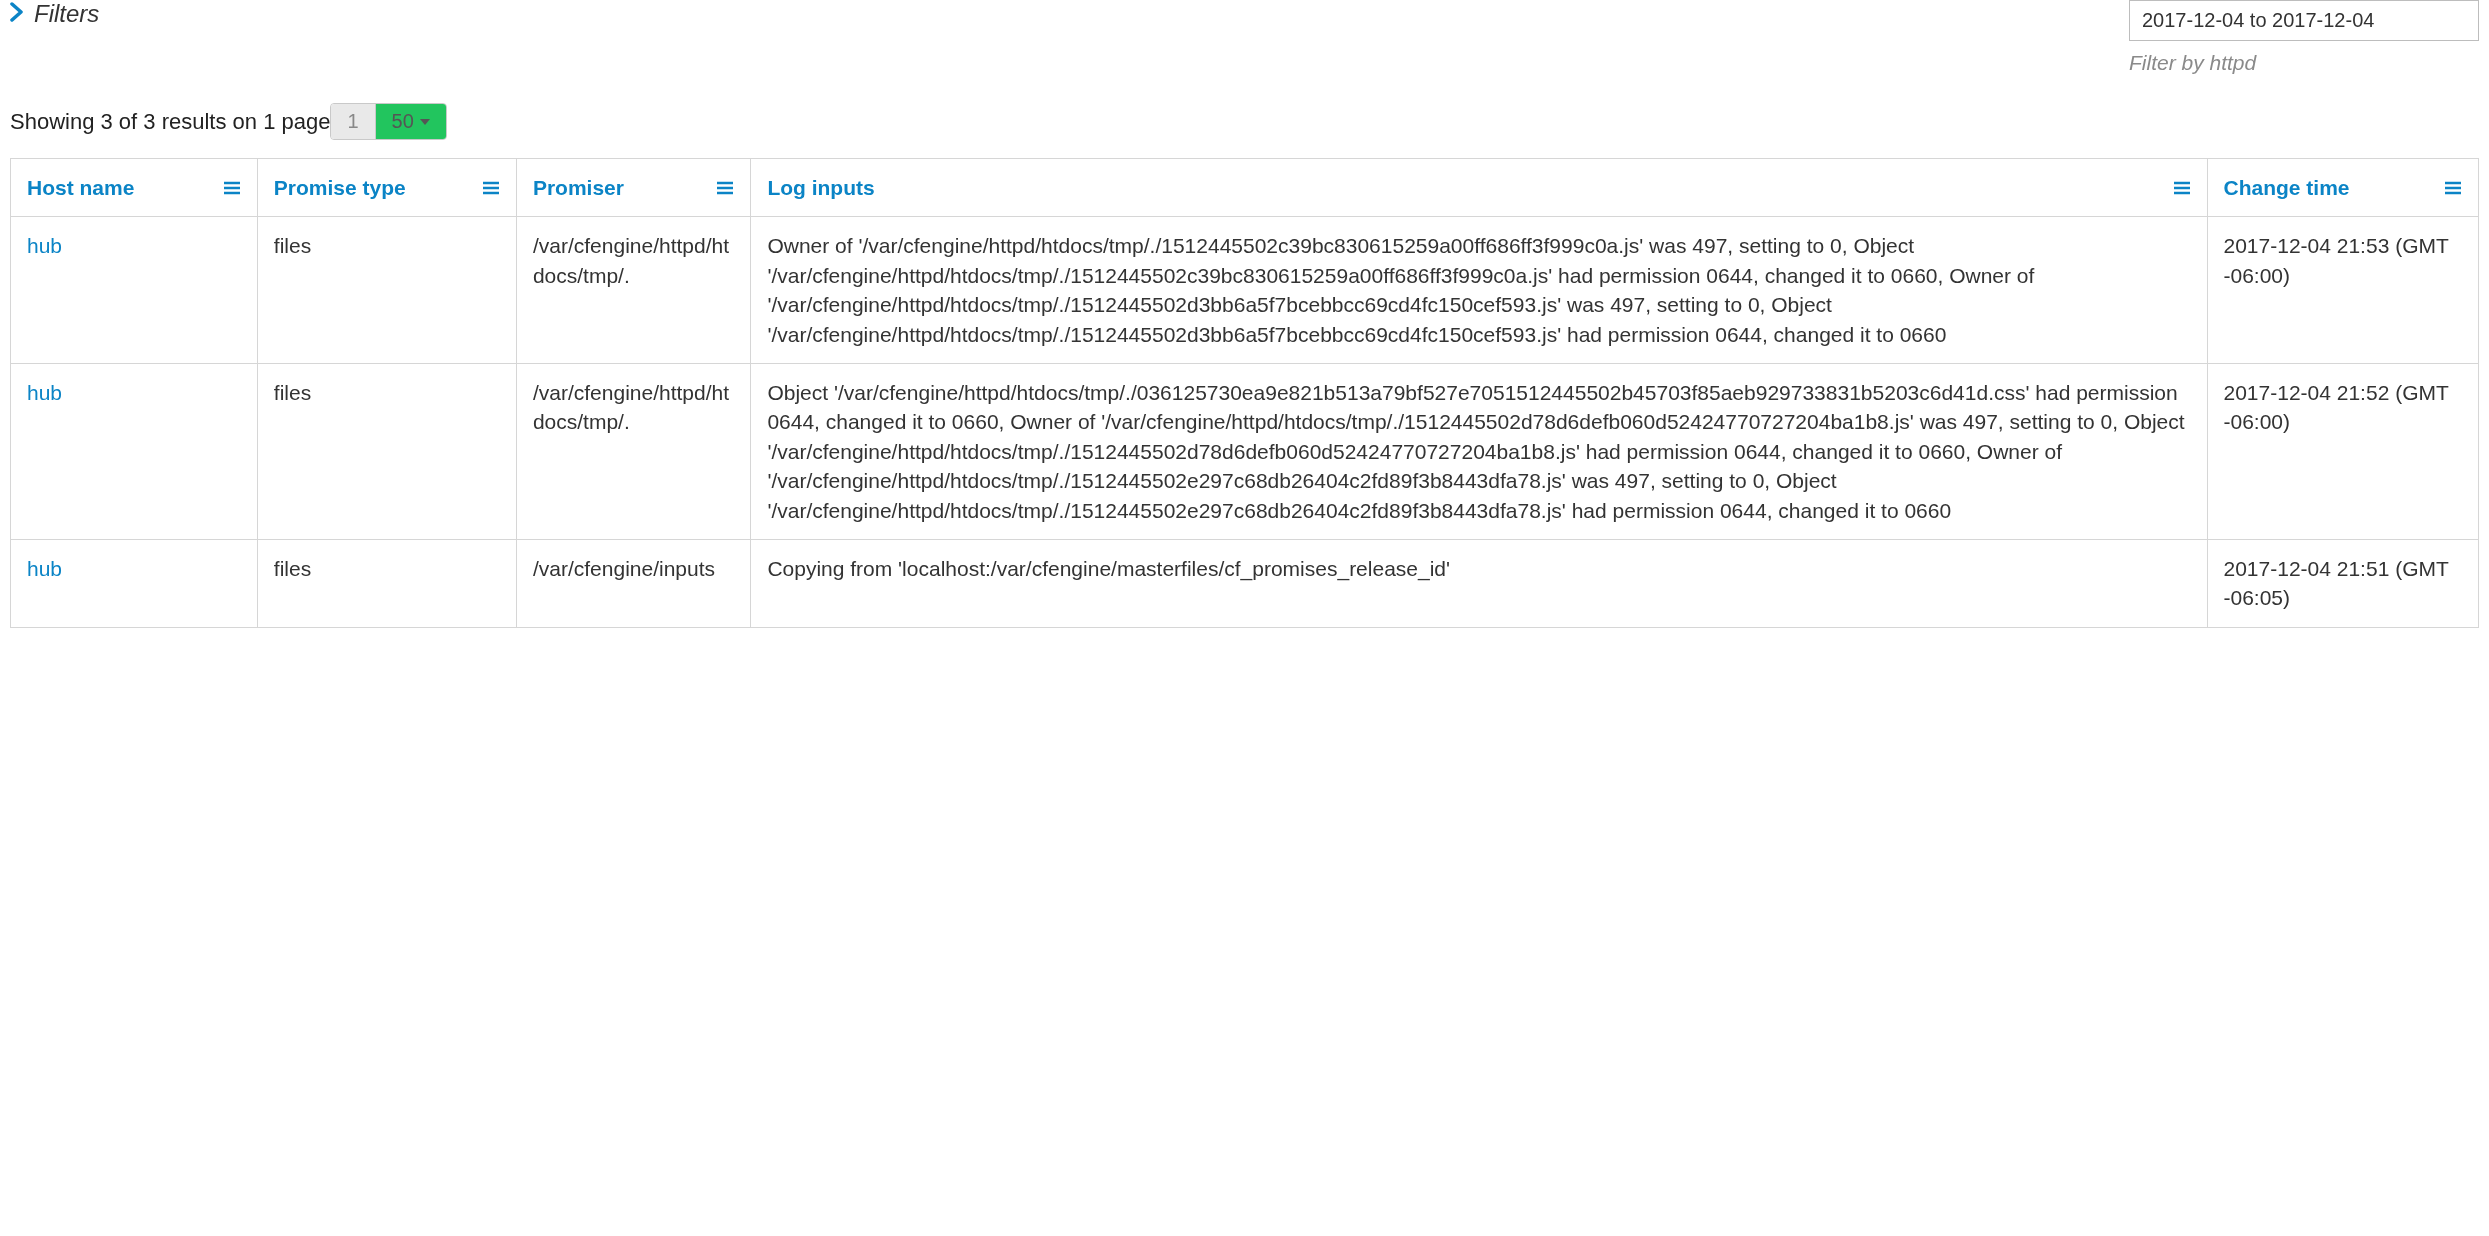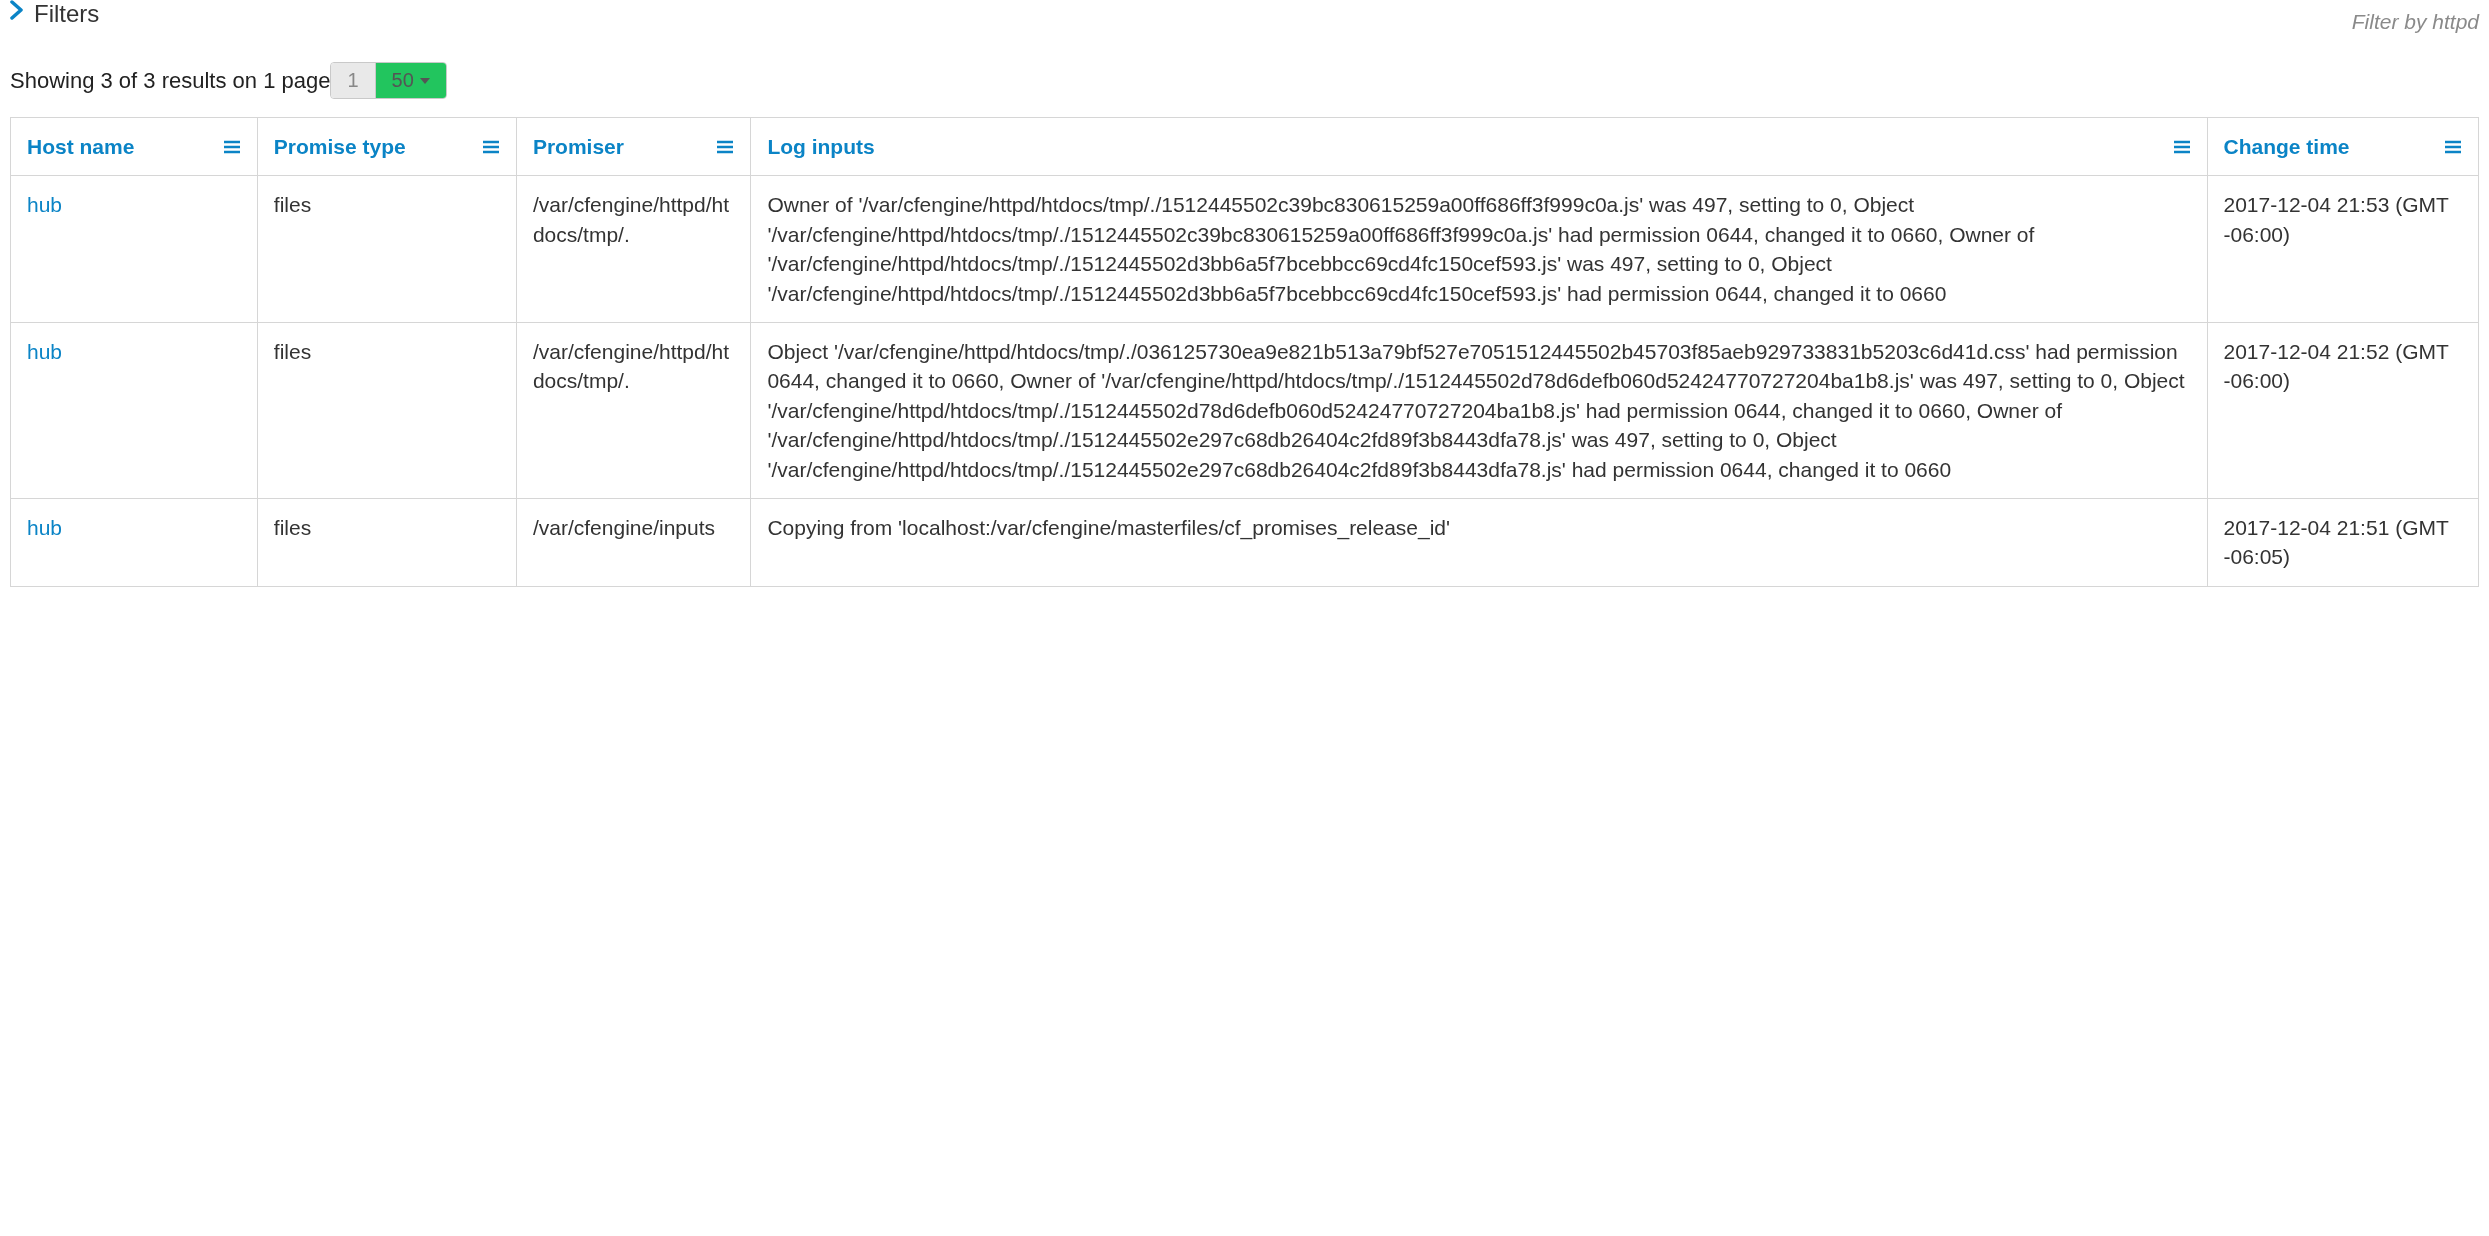--- a/index.html
+++ b/index.html
@@ -44,25 +44,26 @@
     margin-right: 4px;
   }
   .filters-row {
     display: flex;
     justify-content: space-between;
     align-items: flex-start;
     margin-bottom: 28px;
   }
   .filters-toggle {
     display: flex;
-    align-items: flex-start;
+    align-items: flex-end;
     gap: 10px;
     color: #333;
     font-size: 24px;
     cursor: pointer;
+    font-style: italic;
   }
   .chevron {
     color: #0b84c6;
     font-weight: 700;
     font-size: 22px;
   }
   .date-box-wrap {
     display: flex;
     flex-direction: column;
     align-items: flex-start;
@@ -172,20 +173,21 @@
   <div class="filters-row">
     <div class="filters-toggle">
       <span class="chevron">
         <svg width="14" height="20" viewBox="0 0 14 20">
             <path d="M2 2 L11 10 L2 18" fill="none" stroke="#0b84c6" stroke-width="3.5" stroke-linecap="round" stroke-linejoin="round"></path>
           </svg>
       </span>
       <span>Filters</span>
     </div>
     <div class="date-box-wrap">
+      <input class="date-input" type="text" value="2017-12-04 to 2017-12-04" style="">
       <span class="date-hint">Filter by httpd</span>
     </div>
   </div>
 
   <div class="results-row">
     <div class="results-text">Showing 3 of 3 results on 1 page</div>
     <div class="pager">
       <div class="pager-btn active">
         <span>1</span>
       </div>

